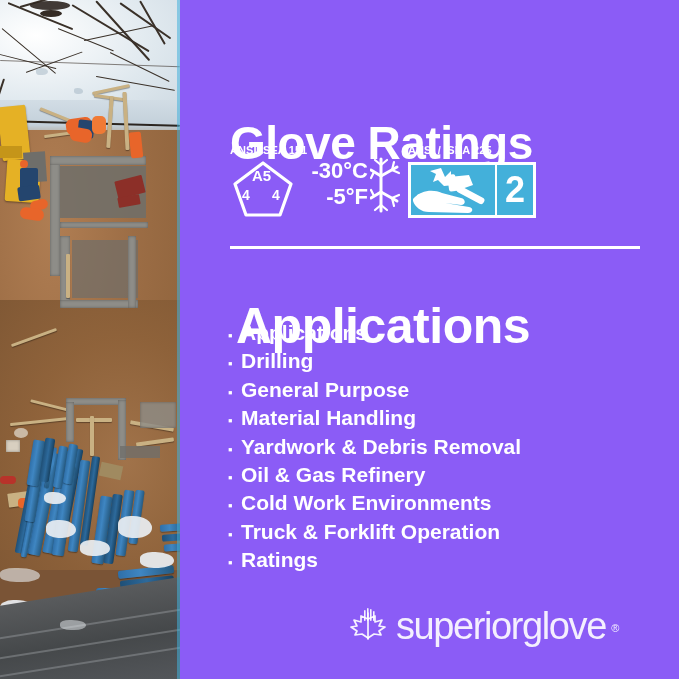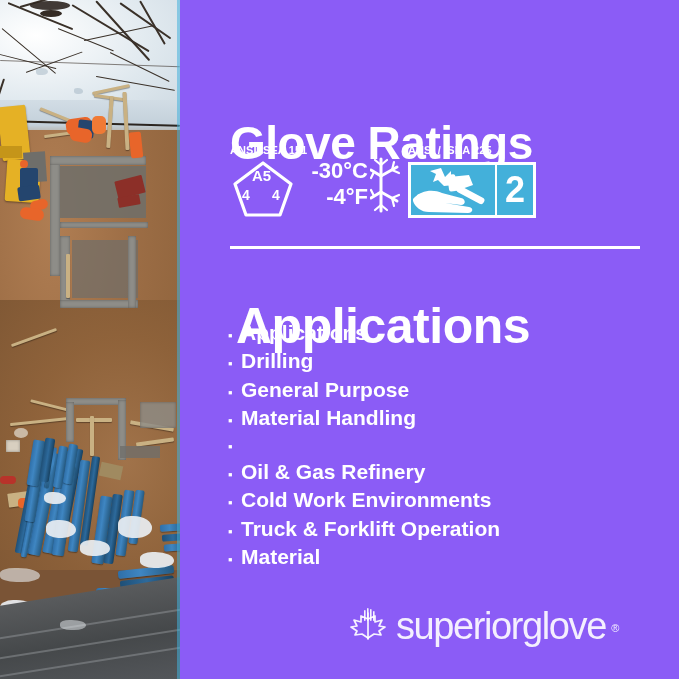--- a/index.html
+++ b/index.html
@@ -439,21 +439,21 @@
         <svg width="62" height="58" viewBox="0 0 62 58" aria-hidden="true">
           <polygon points="31,3 59,24 48,55 14,55 3,24" fill="none" stroke="#ffffff" stroke-width="3.2" stroke-linejoin="round"></polygon>
         </svg>
         <span class="pent-txt" id="pent-cut">A5</span>
         <span class="pent-txt" id="pent-abr-l">4</span>
         <span class="pent-txt" id="pent-abr-r">4</span>
       </div>
 
       <div id="temp-block">
         <div class="temp-line">-30°C</div>
-        <div class="temp-line">-4°F</div>
+        <div class="temp-line">-5°F</div>
       </div>
 
       <div id="snowflake-icon">
         <svg width="30" height="58" viewBox="0 0 30 58" aria-hidden="true">
           <g stroke="#ffffff" stroke-width="3" stroke-linecap="round" fill="none">
 
             <line x1="11" y1="3" x2="11" y2="55"></line>
 
             <line x1="11" y1="20" x2="27" y2="11"></line>
 
@@ -520,36 +520,37 @@
       <li>
         <span class="bullet">▪</span>
         <span>General Purpose</span>
       </li>
       <li>
         <span class="bullet">▪</span>
         <span>Material Handling</span>
       </li>
       <li>
         <span class="bullet">▪</span>
+        <span>Yardwork &amp; Debris Removal</span>
       </li>
       <li>
         <span class="bullet">▪</span>
         <span>Oil &amp; Gas Refinery</span>
       </li>
       <li>
         <span class="bullet">▪</span>
         <span>Cold Work Environments</span>
       </li>
       <li>
         <span class="bullet">▪</span>
         <span>Truck &amp; Forklift Operation</span>
       </li>
       <li>
         <span class="bullet">▪</span>
-        <span>Material</span>
+        <span>Ratings</span>
       </li>
     </ul>
   </div>
 
   <div id="logo">
     <div id="logo-mark">
       <svg width="42" height="42" viewBox="0 0 42 42" aria-hidden="true">
         <g fill="none" stroke="rgba(255,255,255,.92)" stroke-width="1.7" stroke-linejoin="round" stroke-linecap="round">
 
           <path d="M20,8 L20,34"></path>

